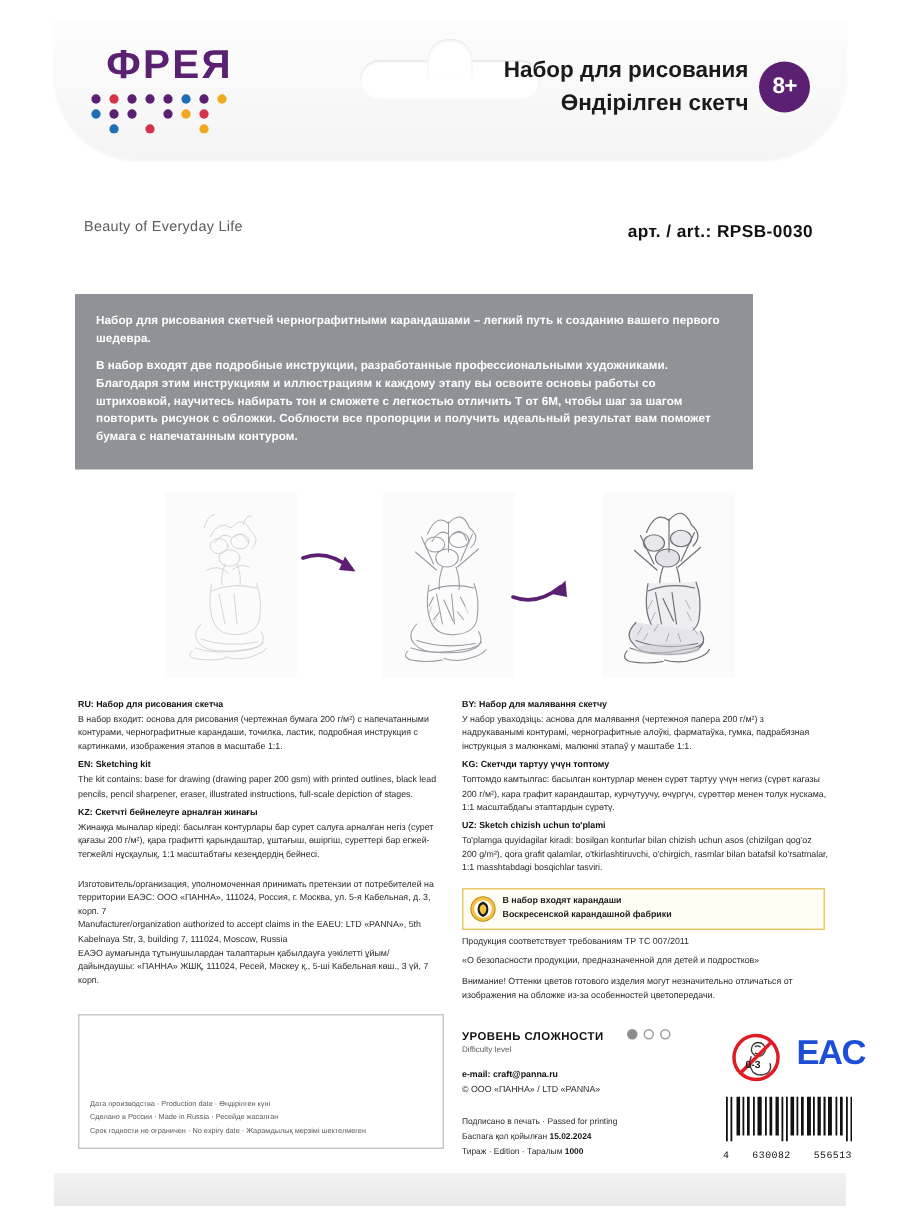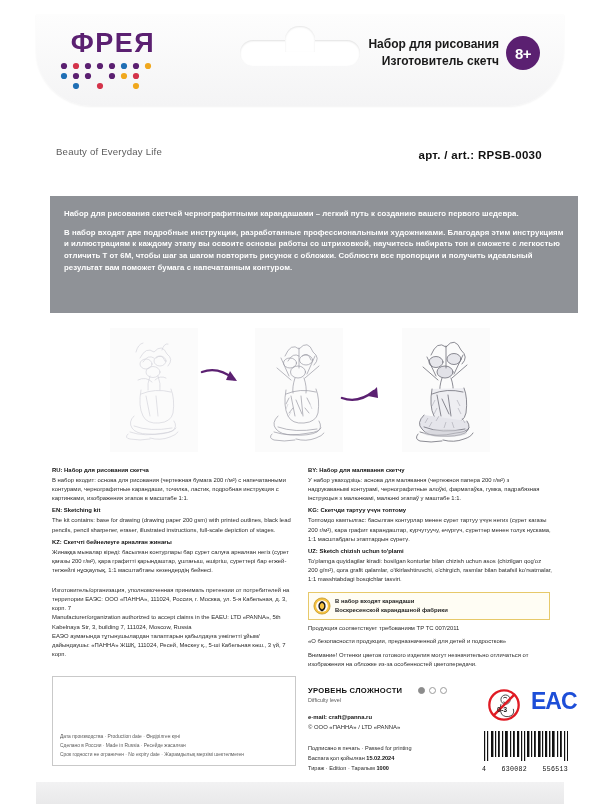--- a/index.html
+++ b/index.html
@@ -35,36 +35,36 @@
   .logo-word{
     font-size:27px;font-weight:bold;letter-spacing:1.5px;color:#5b2071;
     line-height:1;font-family:"Liberation Sans",sans-serif;text-align:center;
   }
   .logo-dots{margin-top:4px;display:block;}
 
   
   .hdr-right{
     position:absolute;right:60px;top:36px;display:flex;align-items:center;gap:7px;
   }
-  .hdr-lines{text-align:right;font-size:12px;font-weight:bold;color:#1a1a1a;line-height:1.45;}
+  .hdr-lines{text-align:right;font-size:15px;font-weight:bold;color:#1a1a1a;line-height:1.45;}
   .age-badge{
     width:34px;height:34px;border-radius:50%;background:#5b2071;color:#fff;
     display:flex;align-items:center;justify-content:center;
     font-size:15px;font-weight:bold;letter-spacing:-.5px;
   }
 
   
   .title-block{position:absolute;left:56px;top:143px;}
   .title-ru{font-size:16.5px;font-weight:bold;letter-spacing:.4px;color:#111;line-height:1.1;}
   .title-en{font-size:9.6px;color:#5c5c5c;margin-top:3px;letter-spacing:.2px;text-align:center;}
   .art-no{position:absolute;right:58px;top:149px;font-size:11.5px;font-weight:bold;color:#111;letter-spacing:.3px;}
 
   
   .desc{
-    position:absolute;left:50px;top:196px;width:528px;height:117px;
+    position:absolute;left:50px;top:196px;width:452px;height:117px;
     background:#8f9297;color:#ffffff;padding:12px 14px 0 14px;box-sizing:border-box;
   }
   .desc p{margin:0 0 7px 0;font-size:7.8px;line-height:1.5;font-weight:bold;letter-spacing:.05px;}
 
   
   .illus{position:absolute;left:50px;top:320px;width:500px;height:140px;background:#fff;}
   .panel{position:absolute;top:8px;width:88px;height:124px;background:#fbfbfb;border:0;}
   .panel.p1{left:60px;}
   .panel.p2{left:205px;}
   .panel.p3{left:352px;}
@@ -96,21 +96,21 @@
     position:absolute;left:308px;top:592px;width:242px;
     border:1px solid #e7c96a;background:#fffdf4;box-sizing:border-box;
     padding:4px 5px 4px 26px;min-height:26px;
   }
   .pencil-note .ln{font-size:5.9px;font-weight:bold;color:#1c1c1c;line-height:1.55;}
   .vkf-seal{position:absolute;left:4px;top:4px;width:18px;height:18px;}
 
   .cert{position:absolute;left:308px;top:624px;width:246px;}
   .cert p{margin:0 0 4px 0;font-size:5.9px;color:#2b2b2b;line-height:1.6;}
 
-  .difficulty{position:absolute;left:308px;top:686px;display:flex;align-items:center;gap:16px;}
+  .difficulty{position:absolute;left:308px;top:686px;display:flex;align-items:flex-start;gap:16px;}
   .diff-label{font-size:7.6px;font-weight:bold;color:#111;letter-spacing:.3px;}
   .diff-sub{position:absolute;left:308px;top:697px;font-size:5.4px;color:#5c5c5c;}
   .dots-row{display:flex;gap:4px;align-items:center;}
   .d-dot{width:7px;height:7px;border-radius:50%;border:1px solid #9b9b9b;box-sizing:border-box;}
   .d-dot.on{background:#8c8c8c;border-color:#8c8c8c;}
 
   .contact{position:absolute;left:308px;top:712px;}
   .contact div{font-size:5.9px;color:#2b2b2b;line-height:1.7;}
   .contact .b{font-weight:bold;color:#111;}
 
@@ -163,21 +163,21 @@
         <circle cx="18" cy="25" r="3.1" fill="#1f6fb5"></circle>
         <circle cx="42" cy="25" r="3.1" fill="#d4334a"></circle>
         <circle cx="78" cy="25" r="3.1" fill="#f0a81e"></circle>
       </g>
     </svg>
   </div>
 
   <div class="hdr-right">
     <div class="hdr-lines">
       <div>Набор для рисования</div>
-      <div>Изготовитель скетч</div>
+      <div>Өндірілген скетч</div>
     </div>
     <div class="age-badge">8+</div>
   </div>
 
   <div class="title-block">
     <div class="title-en">Beauty of Everyday Life</div>
   </div>
   <div class="art-no">арт. / art.: RPSB-0030</div>
 
   <div class="desc">

